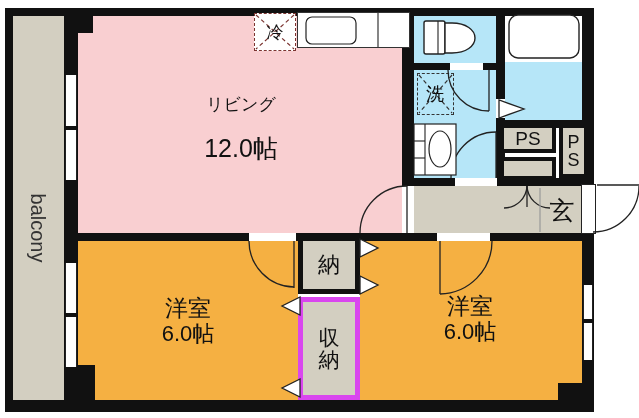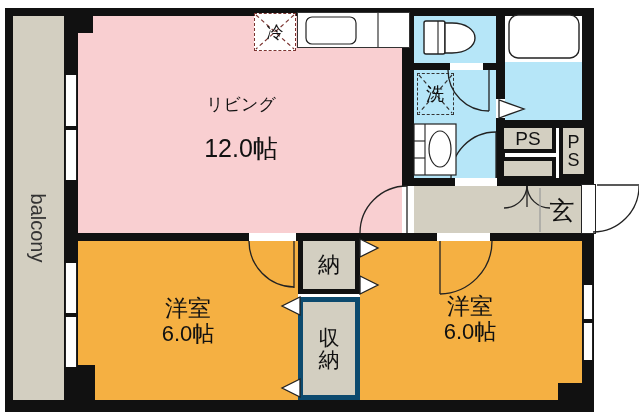--- a/index.html
+++ b/index.html
@@ -56,21 +56,21 @@
   <div class="abs" style="left:65px;top:263px;width:12px;height:104px;background:#fff;border-left:1.5px solid #222;border-right:1.5px solid #222;box-sizing:border-box;"></div>
   <div class="abs" style="left:65px;top:313px;width:12px;height:4px;background:#111;"></div>
   <div class="abs" style="left:583px;top:285px;width:10px;height:75px;background:#fff;border-left:1.5px solid #222;border-right:1.5px solid #222;box-sizing:border-box;"></div>
   <div class="abs" style="left:583px;top:319px;width:10px;height:4px;background:#111;"></div>
 
   <div class="abs" style="left:297px;top:12px;width:113px;height:36px;background:#fff;border:1px solid #333;box-sizing:border-box;"></div>
 
   <div class="box" style="left:298px;top:236px;width:62px;height:58px;background:#d3cfc1;border:5px solid #111;">
     <span class="label" style="position:static;transform:none;font-size:22px;">納</span>
   </div>
-  <div class="box" style="left:298px;top:297px;width:62px;height:103px;background:#d3cfc1;border:5px solid #0c4a6e;">
+  <div class="box" style="left:298px;top:297px;width:62px;height:103px;background:#d3cfc1;border:5px solid #d946ef;">
     <span class="label stack" style="position:static;transform:none;font-size:21px;width:23px;">収納</span>
   </div>
   <div class="box" style="left:500px;top:124px;width:56px;height:29px;background:#d3cfc1;border:4px solid #111;">
     <span class="label" style="position:static;transform:none;font-size:19px;">PS</span>
   </div>
   <div class="box" style="left:500px;top:157px;width:56px;height:23px;background:#d3cfc1;border:4px solid #111;"></div>
   <div class="box" style="left:559px;top:124px;width:29px;height:54px;background:#d3cfc1;border:4px solid #111;">
     <span class="label stack" style="position:static;transform:none;font-size:18px;width:13px;">PS</span>
   </div>
 

